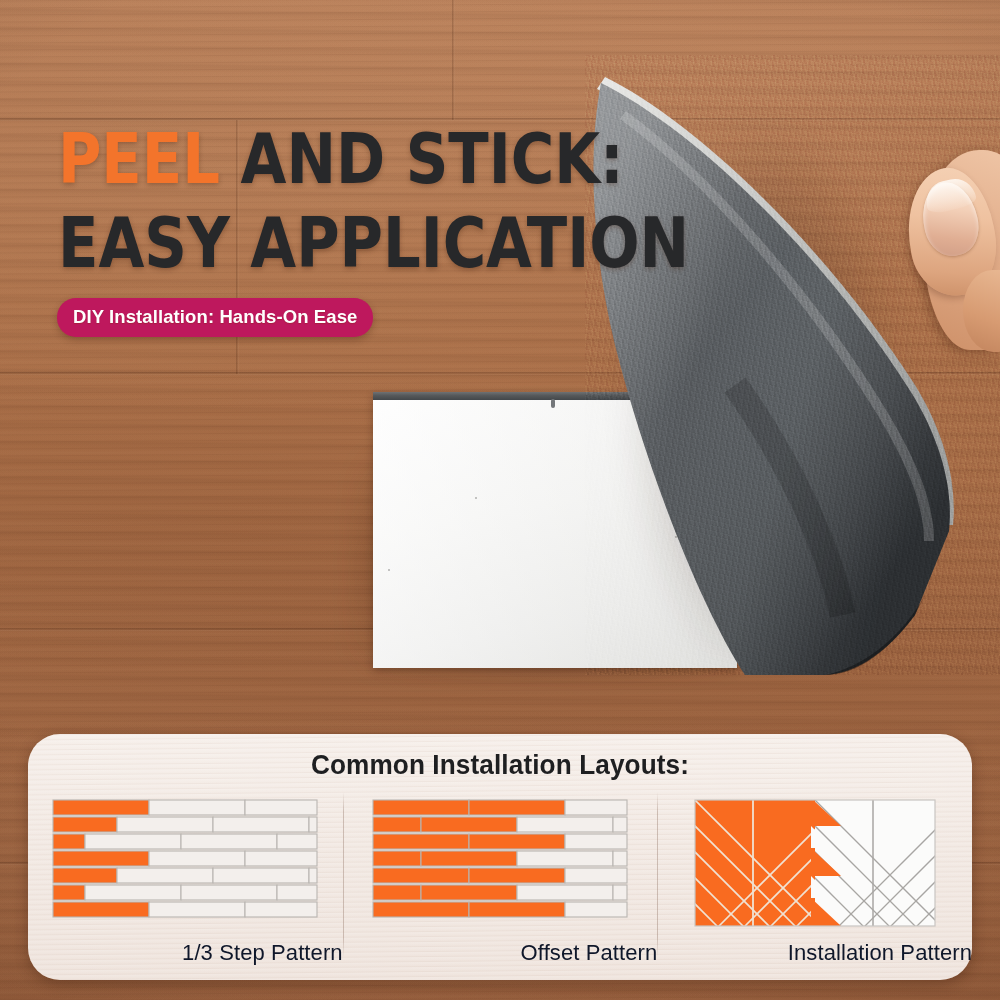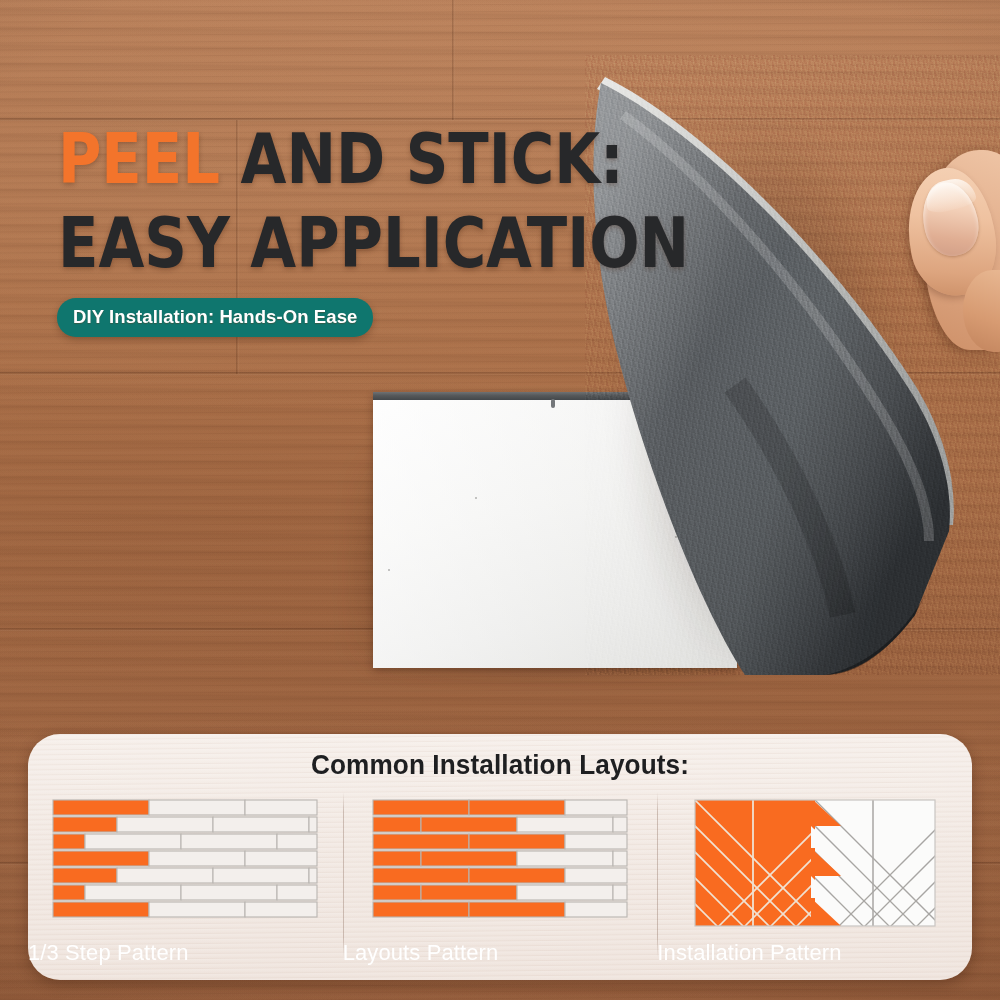--- a/index.html
+++ b/index.html
@@ -71,21 +71,21 @@
     letter-spacing:0px; color:#27282A; white-space:nowrap;
     transform:scaleX(0.94); transform-origin:left center;
     text-shadow:0 2px 5px rgba(60,25,10,0.30);
   }
   .hl-line.second { margin-top:14px; }
   .hl-accent { color:#F3742B; }
 
   
   .badge {
     position:absolute; left:57px; top:298px;
-    background:#0f766e; border-radius:19px;
+    background:#be185d; border-radius:19px;
     padding:8px 16px 9px 16px;
     box-shadow:0 3px 7px rgba(60,25,10,0.30);
   }
   .badge-text {
     color:#FFFFFF; font-size:18.5px; font-weight:bold; letter-spacing:0.1px;
     white-space:nowrap; text-shadow:0 1px 1px rgba(120,45,10,0.35);
   }
 
   
   .liner-shadow {
@@ -183,22 +183,22 @@
     transform:scaleX(0.97);
   }
   .cols { position:absolute; left:28px; top:792px; width:944px; height:190px; display:flex; }
   .col { flex:1; position:relative; }
   .col-divider {
     position:absolute; top:0px; width:1px; height:165px;
     background:linear-gradient(180deg, rgba(150,122,108,0) 0%, rgba(150,122,108,0.42) 12%, rgba(150,122,108,0.42) 88%, rgba(150,122,108,0) 100%);
   }
   .pattern-box { position:absolute; left:50%; transform:translateX(-50%); top:6px; }
   .col-label {
-    position:absolute; left:0; right:0; top:148px; text-align:left;
-    font-size:22px; color:#ffffff; letter-spacing:0.1px;
+    position:absolute; left:0; right:0; top:148px; text-align:right;
+    font-size:22px; color:#0f172a; letter-spacing:0.1px;
   }
   .tile-svg { display:block; }
 </style>
 </head>
 <body>
 
 <div id="stage">
 
   <div class="wood-bg">
     <div class="wood-base"></div>
@@ -366,21 +366,21 @@
             <rect x="50" y="87" width="96" height="15" fill="#F96B20"></rect>
             <rect x="146" y="87" width="96" height="15" fill="#F3EFEC"></rect>
             <rect x="242" y="87" width="14" height="15" fill="#F3EFEC"></rect>
 
             <rect x="2" y="104" width="96" height="15" fill="#F96B20"></rect>
             <rect x="98" y="104" width="96" height="15" fill="#F96B20"></rect>
             <rect x="194" y="104" width="62" height="15" fill="#F3EFEC"></rect>
           </g>
         </svg>
       </div>
-      <div class="col-label">Layouts Pattern</div>
+      <div class="col-label">Offset Pattern</div>
     </div>
 
     <div class="col">
       <div class="col-divider" style="left:0px;"></div>
       <div class="pattern-box">
         <svg class="tile-svg" width="244" height="130" viewBox="0 0 244 130">
           <defs>
             <clipPath id="hbClipLeft">
                 <rect x="0" y="0" width="122" height="130"></rect>
               </clipPath>

